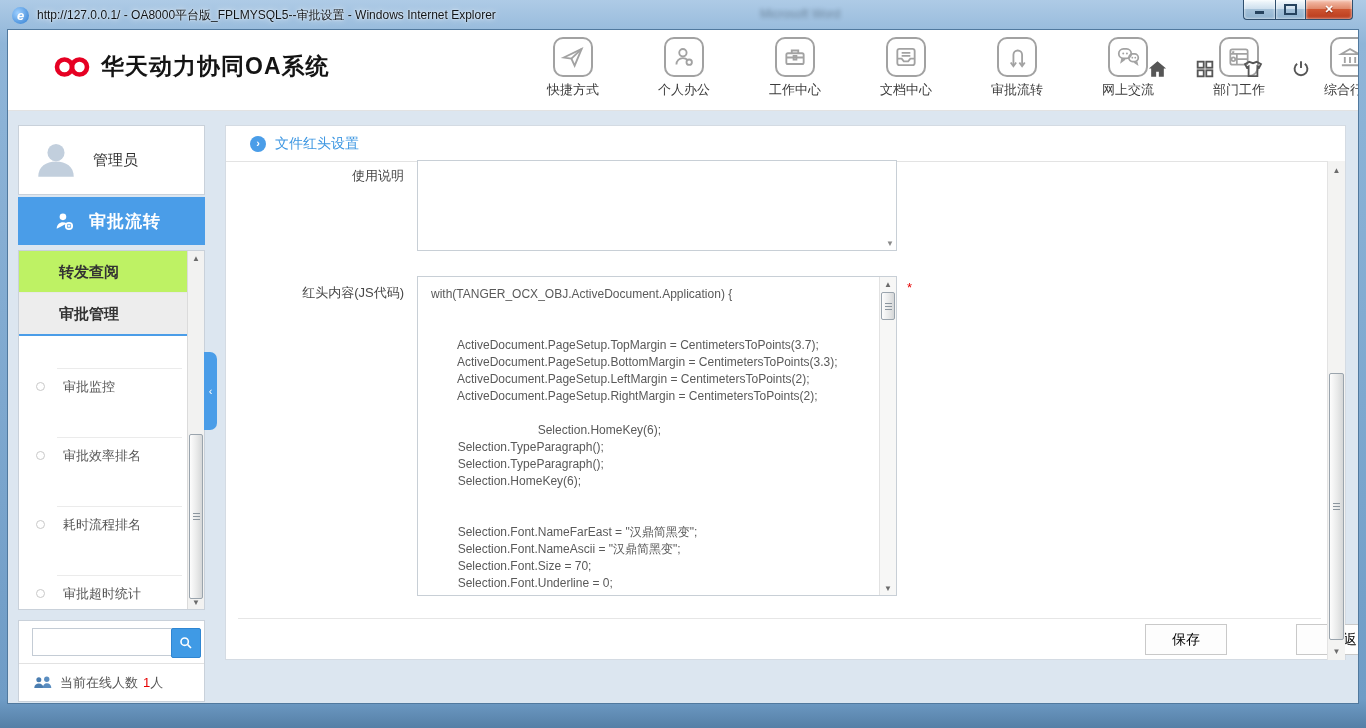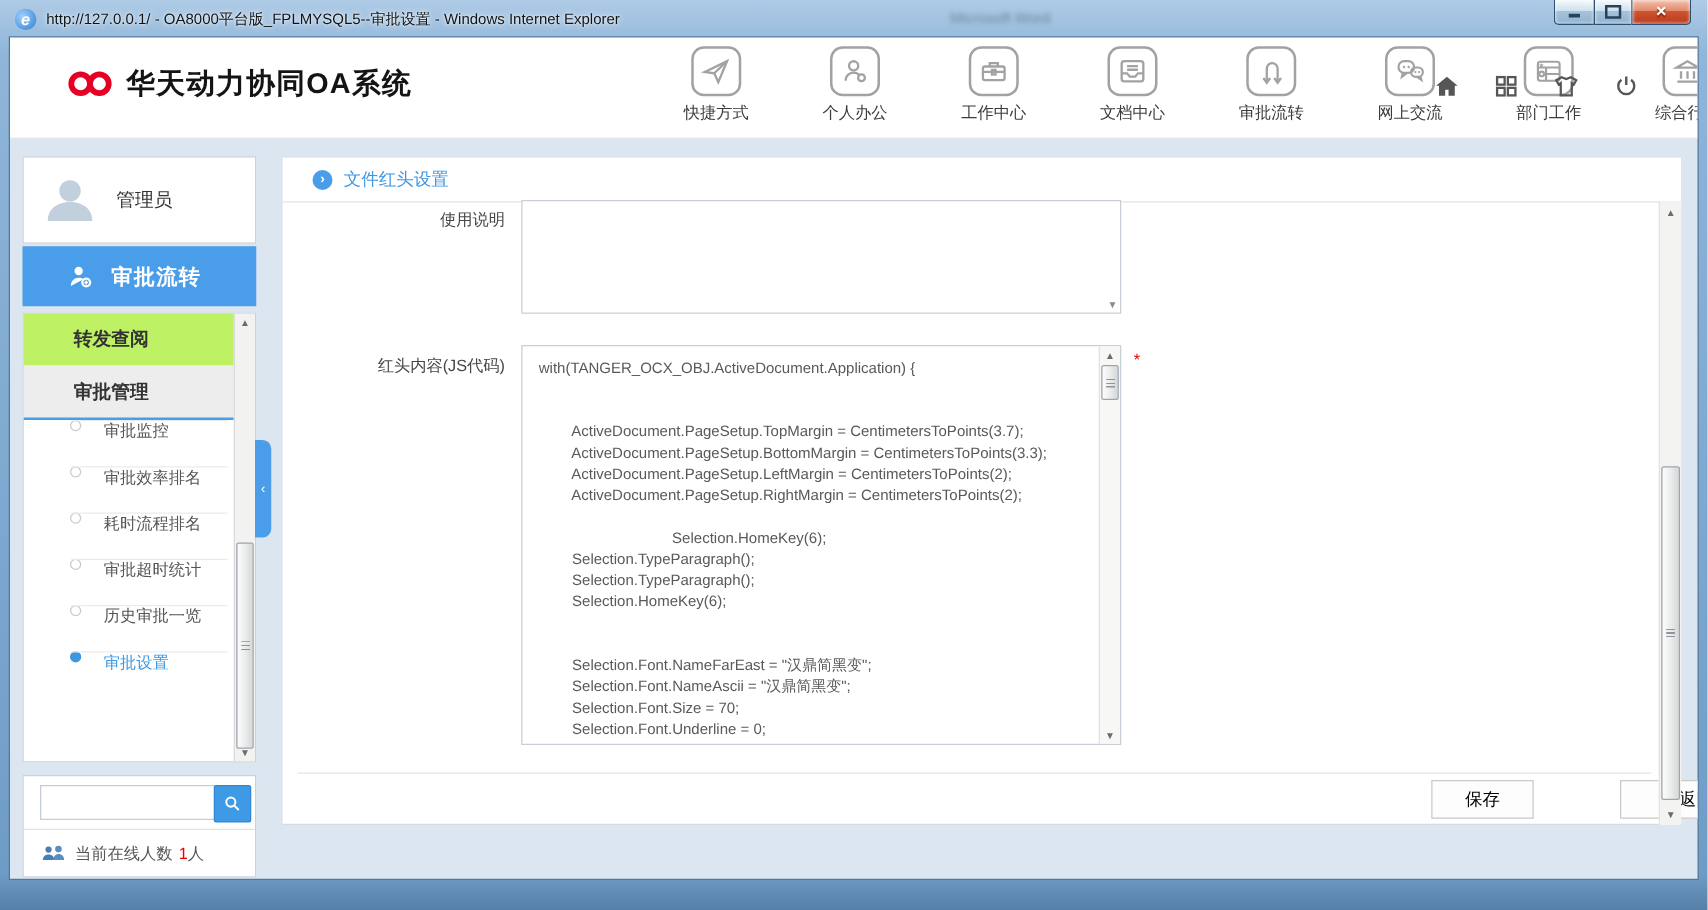--- a/index.html
+++ b/index.html
@@ -36,21 +36,21 @@
   .quick{position:absolute;right:46px;top:27px;display:flex;gap:25px;align-items:center;}
   
   .card{position:absolute;left:10px;width:187px;background:#fff;border:1px solid #c9d1da;box-sizing:border-box;}
   .user-card{top:95px;height:70px;display:flex;align-items:center;}
   .user-name{font-size:15px;color:#333;margin-left:14px;}
   .banner{position:absolute;left:10px;top:167px;width:187px;height:48px;background:#4a9de8;display:flex;align-items:center;box-sizing:border-box;padding-left:34px;gap:12px;}
   .banner-label{color:#fff;font-size:17px;font-weight:700;letter-spacing:1px;}
   .menu-card{top:220px;height:360px;padding-right:16px;}
   .msec{height:41px;line-height:41px;padding-left:40px;font-weight:700;font-size:15px;color:#333;border-bottom:1px solid #e8e8e8;background:#bef264;}
   .msec.active{background:#ededed;border-bottom:2px solid #4a9de8;}
-  .mitem{height:37px;display:flex;padding-left:37px;font-size:13px;color:#555;position:relative;cursor:pointer;}
+  .mitem{height:37px;display:flex;align-items:center;padding-left:17px;font-size:13px;color:#555;position:relative;cursor:pointer;margin-top:32px;}
   .mitem::before{content:"";position:absolute;left:38px;right:6px;top:0;border-top:1px solid #ebebeb;}
   .mitem:first-of-type::before{display:none;}
   .bullet{width:9px;height:9px;border-radius:50%;border:1px solid #c9c9c9;background:#fff;margin-right:18px;box-sizing:border-box;}
   .mitem.selected .bullet{background:#3e97e2;border-color:#3e97e2;}
   .mitem.selected .mitem-label{color:#3e97e2;}
   .msec.last{border-top:1px solid #dcdcdc;border-bottom:none;height:43px;line-height:43px;}
   .sb-arrow{position:absolute;left:0;width:100%;height:14px;display:flex;align-items:center;justify-content:center;font-size:8px;color:#6b6b6b;}
   .sb-thumb{position:absolute;left:1px;right:1px;border:1px solid #9aa4ad;border-radius:2px;background:linear-gradient(90deg,#fdfdfd,#e9eaea 55%,#d5d7d8);display:flex;align-items:center;justify-content:center;}
   .grip{width:7px;height:7px;background:repeating-linear-gradient(180deg,#8b959e 0 1px,transparent 1px 3px);}
   .side-scroll{position:absolute;right:0;top:0;width:16px;height:358px;border-left:1px solid #dbdbdb;background:#f2f2f1;}

